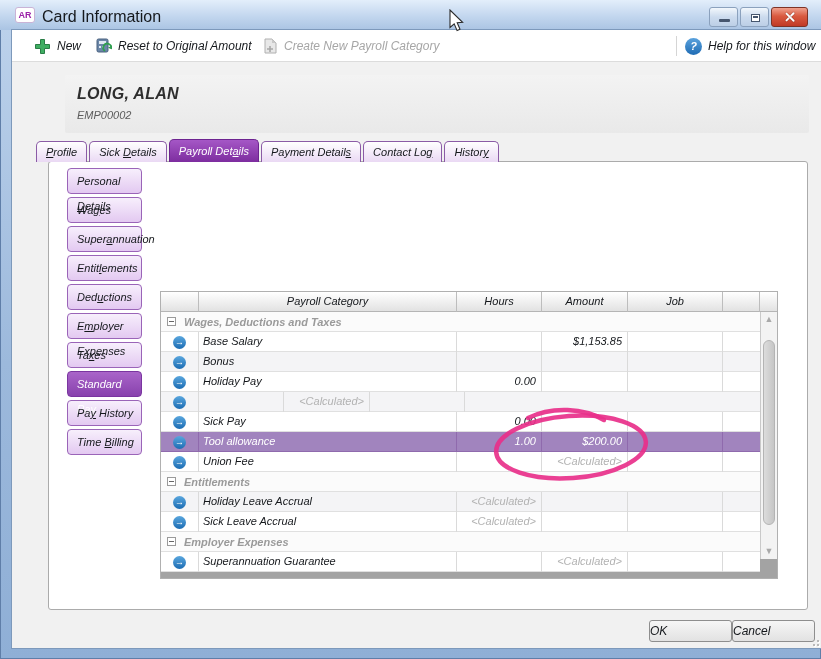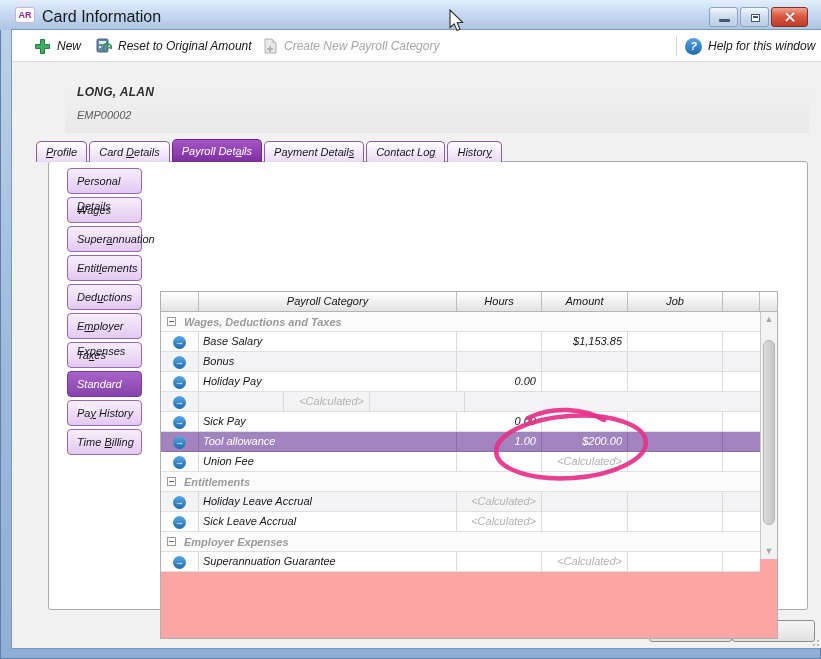--- a/index.html
+++ b/index.html
@@ -34,21 +34,21 @@
     border-bottom:1px solid #dcdcdc; }
   .tbitem{ position:absolute; top:0; height:32px; display:flex; align-items:center; gap:6px;
     font-size:12px; color:#15181c; cursor:default; }
   .tbitem.disabled{ color:#a6a6a6; }
   .tbsep{ position:absolute; top:6px; width:1px; height:20px; background:#d5d5d5; }
   .helpicon{ width:17px; height:17px; border-radius:50%; background:linear-gradient(#5aa2dd,#1f6cb4);
     color:#fff; font-weight:bold; font-size:11px; line-height:17px; text-align:center; }
   
   .empband{ position:absolute; left:53px; top:45px; width:744px; height:58px;
     background:linear-gradient(#f3f3f3,#e9e9e9); border-radius:2px; }
-  .empname{ position:absolute; left:12px; top:10px; font-size:12px; font-weight:bold; color:#2e2e2e; letter-spacing:.3px; }
+  .empname{ position:absolute; left:12px; top:10px; font-size:16px; font-weight:bold; color:#2e2e2e; letter-spacing:.3px; }
   .empid{ position:absolute; left:12px; top:34px; font-size:11px; color:#5c5c5c; }
   
   .tabs{ position:absolute; left:24px; top:109px; height:23px; display:flex; align-items:flex-end; gap:2px; z-index:6; }
   .tab{ height:21px; padding:0 9px; line-height:20px; font-size:11px; color:#15181c;
     border:1px solid #8b5ba6; border-bottom:none; border-radius:5px 5px 0 0;
     background:linear-gradient(#ffffff,#ead9f4); cursor:default; }
   .tab.active{ height:23px; line-height:22px; color:#fff;
     background:linear-gradient(#a557c6,#7d2d9f); border-color:#6d2390; }
   .mn{ text-decoration:underline; }
   
@@ -59,22 +59,22 @@
   .sbitem{ height:26px; margin-bottom:3px; padding-left:9px; line-height:25px; font-size:11px; color:#15181c;
     border:1px solid #9a64b8; border-radius:4px; background:linear-gradient(#f7effc,#e3c9f1); cursor:default; }
   .sbitem.active{ color:#fff; background:linear-gradient(#a964c9,#8842ad); border-color:#7a35a0; }
   
   .flabel{ position:absolute; left:150px; width:248px; text-align:right; font-size:11px; color:#15181c; }
   .fvalue{ position:absolute; left:404px; font-size:11px; color:#15181c; }
   .memoinput{ position:absolute; left:403px; top:225px; width:201px; height:21px; background:#fff;
     border:1px solid #8a8a8a; font-size:11px; color:#15181c; padding:3px 0 0 4px; }
   .caret{ display:inline-block; width:1px; height:13px; background:#000; vertical-align:-2px; margin-left:1px; }
   
-  .paytable{ position:absolute; left:148px; top:261px; width:618px; height:348px; border:1px solid #b0b0b0;
-    background:#fca5a5; overflow:hidden; z-index:2; }
+  .paytable{ position:absolute; left:148px; top:261px; width:618px; height:288px; border:1px solid #b0b0b0;
+    background:#a3a3a3; overflow:hidden; z-index:2; }
   .thead{ display:flex; height:20px; }
   .th{ height:20px; background:linear-gradient(#ffffff,#e2e2e2); border-right:1px solid #bdbdbd;
     border-bottom:1px solid #b5b5b5; font-size:11px; text-align:center; line-height:19px; color:#15181c; }
   .trow{ display:flex; width:599px; height:20px; border-bottom:1px solid #e0e0e0; background:#fff; }
   .trow.alt{ background:#f4f4f6; }
   .trow.selected{ background:#a184be; border-bottom-color:#8f6aad; }
   .trow.selected .cell{ color:#fff; border-right-color:#8f6aad; }
   .grow{ width:599px; height:20px; background:#fbfbfb; border-bottom:1px solid #e0e0e0;
     display:flex; align-items:center; }
   .expander{ width:9px; height:9px; margin-left:6px; border:1px solid #9a9a9a; background:#fff; position:relative; }
@@ -162,21 +162,21 @@
       </div>
     </div>
 
     <div class="empband">
       <div class="empname">LONG, ALAN</div>
       <div class="empid">EMP00002</div>
     </div>
 
     <div class="tabs">
       <div class="tab"><span></span><span class="mn">P</span><span>rofile</span></div>
-      <div class="tab"><span>Card </span><span class="mn">D</span><span>etails</span></div>
+      <div class="tab"><span>Sick </span><span class="mn">D</span><span>etails</span></div>
       <div class="tab active"><span>Payroll Det</span><span class="mn">a</span><span>ils</span></div>
       <div class="tab"><span>Payment Detail</span><span class="mn">s</span><span></span></div>
       <div class="tab"><span>Contact Lo</span><span class="mn">g</span><span></span></div>
       <div class="tab"><span>Histor</span><span class="mn">y</span><span></span></div>
     </div>
 
     <div class="panel"></div>
 
     <div class="sidebar">
       <div class="sbitem"><span>Personal </span><span class="mn">D</span><span>etails</span></div>

